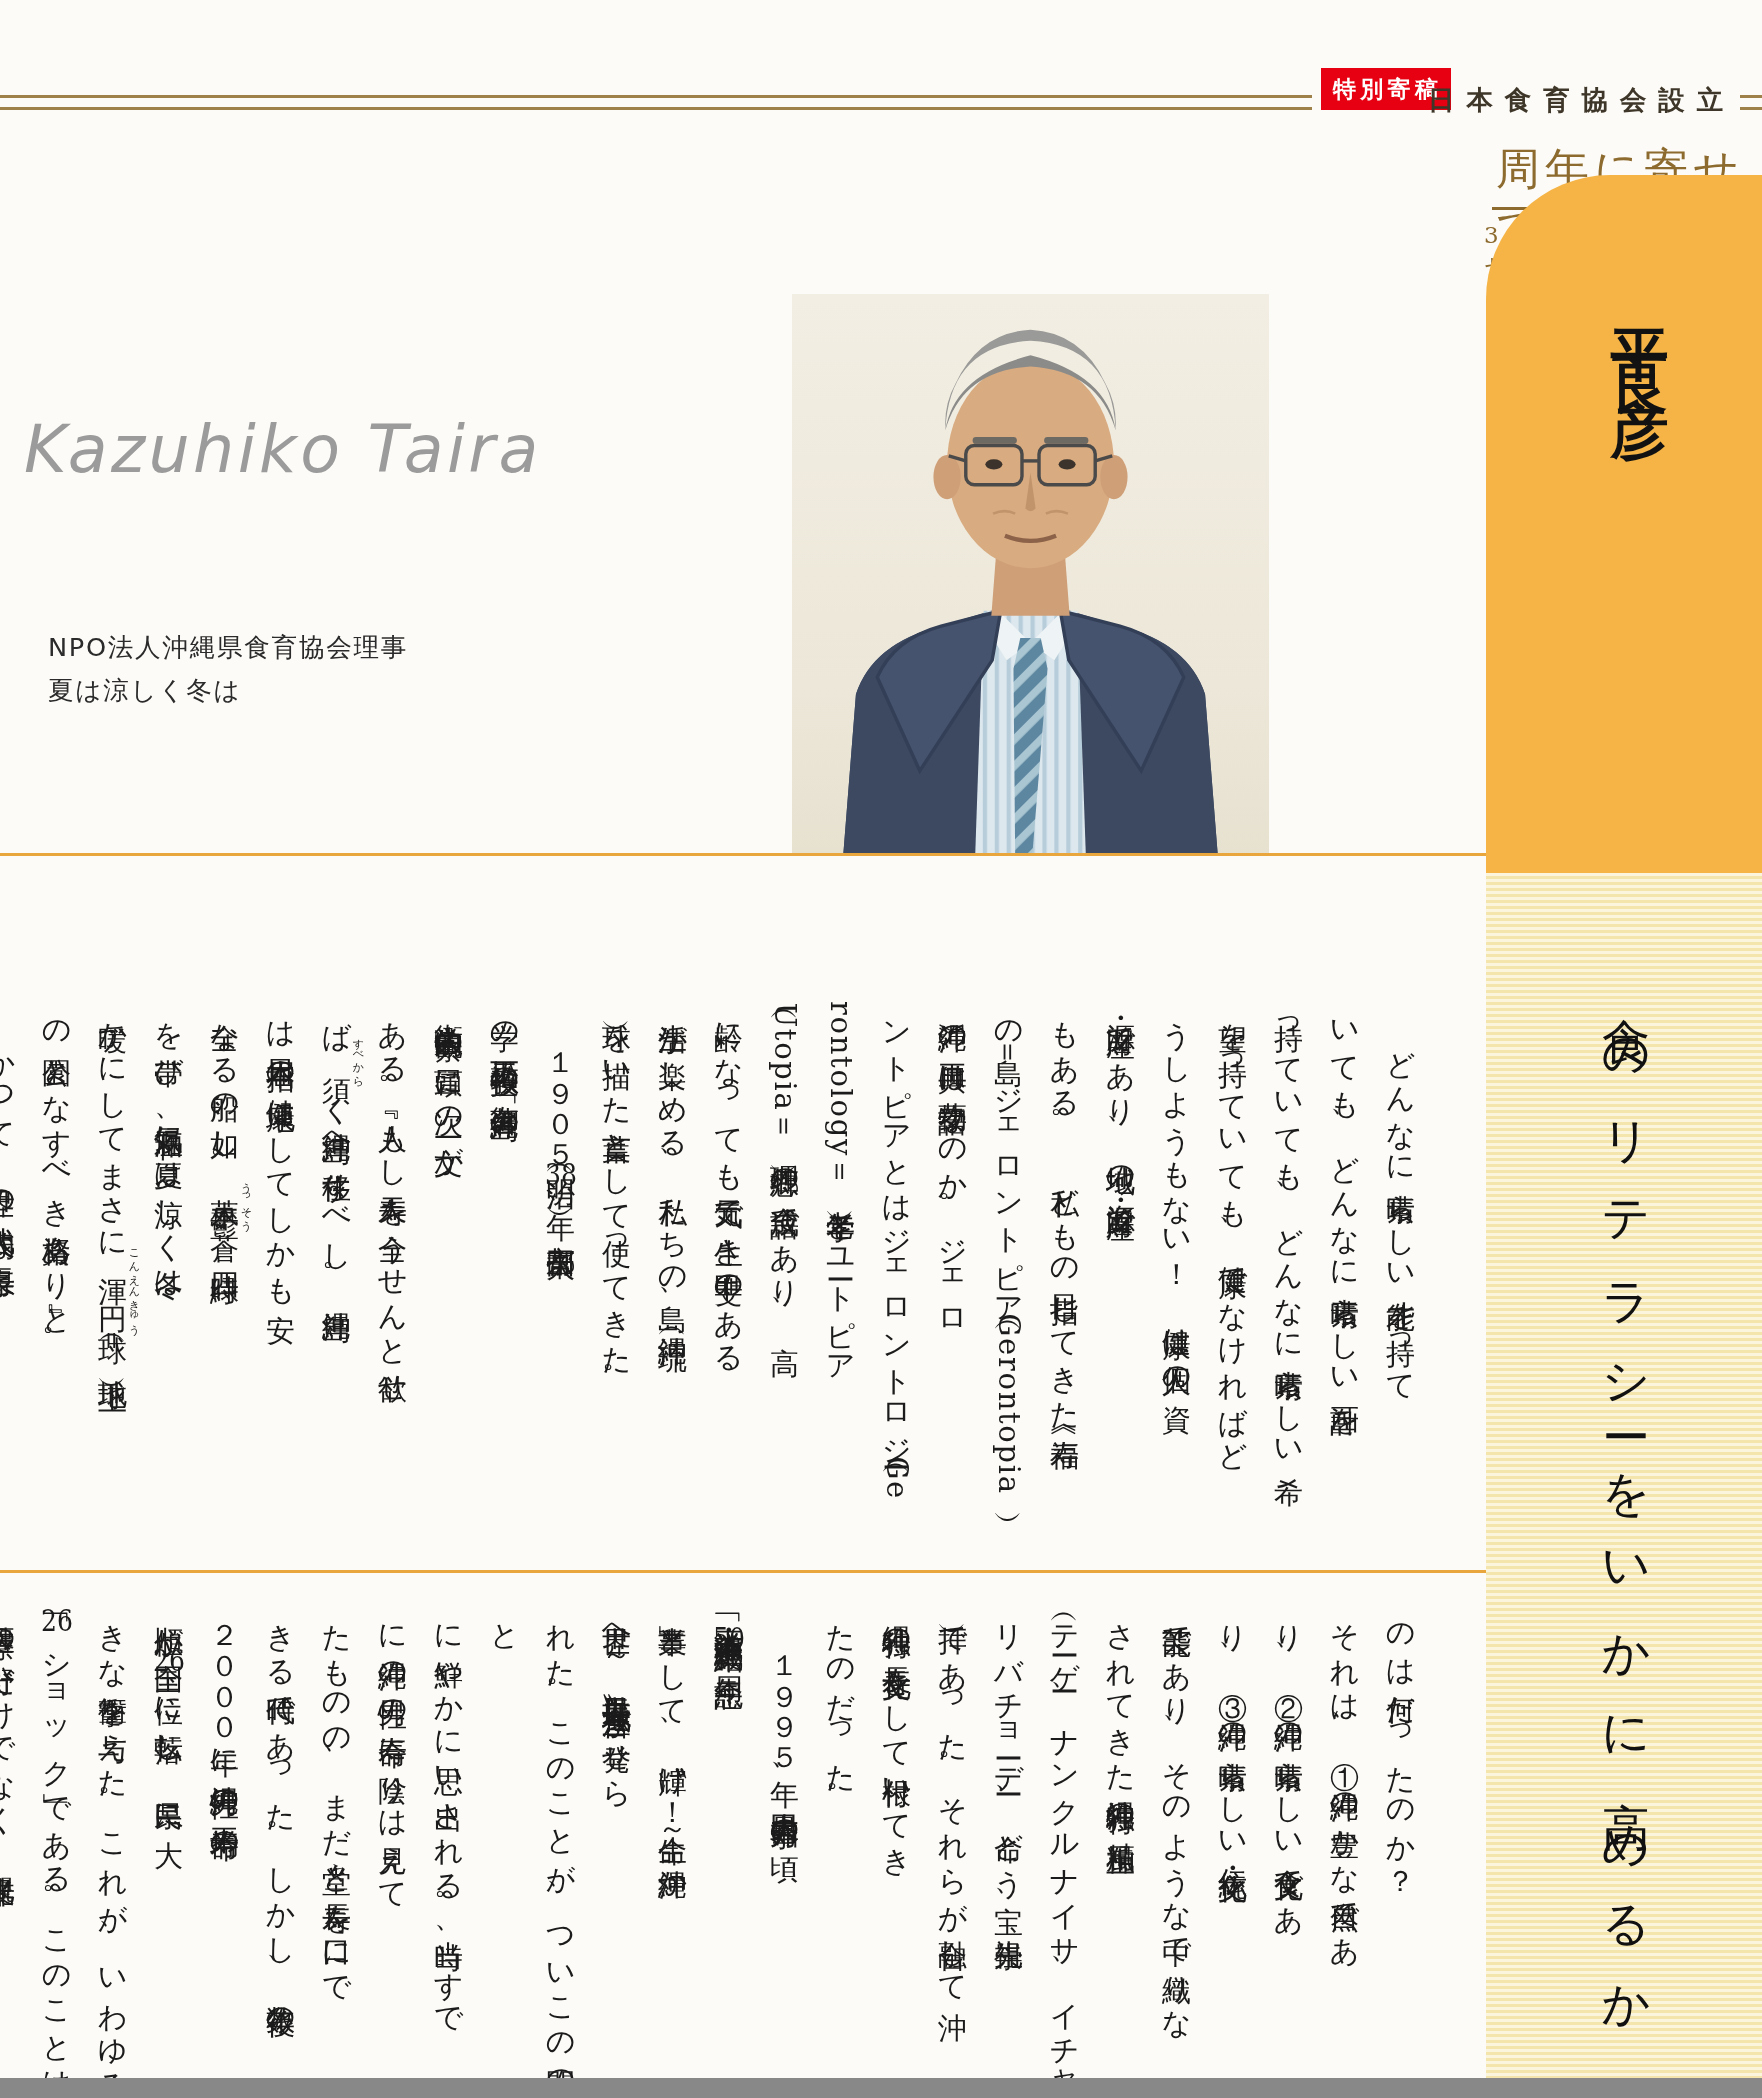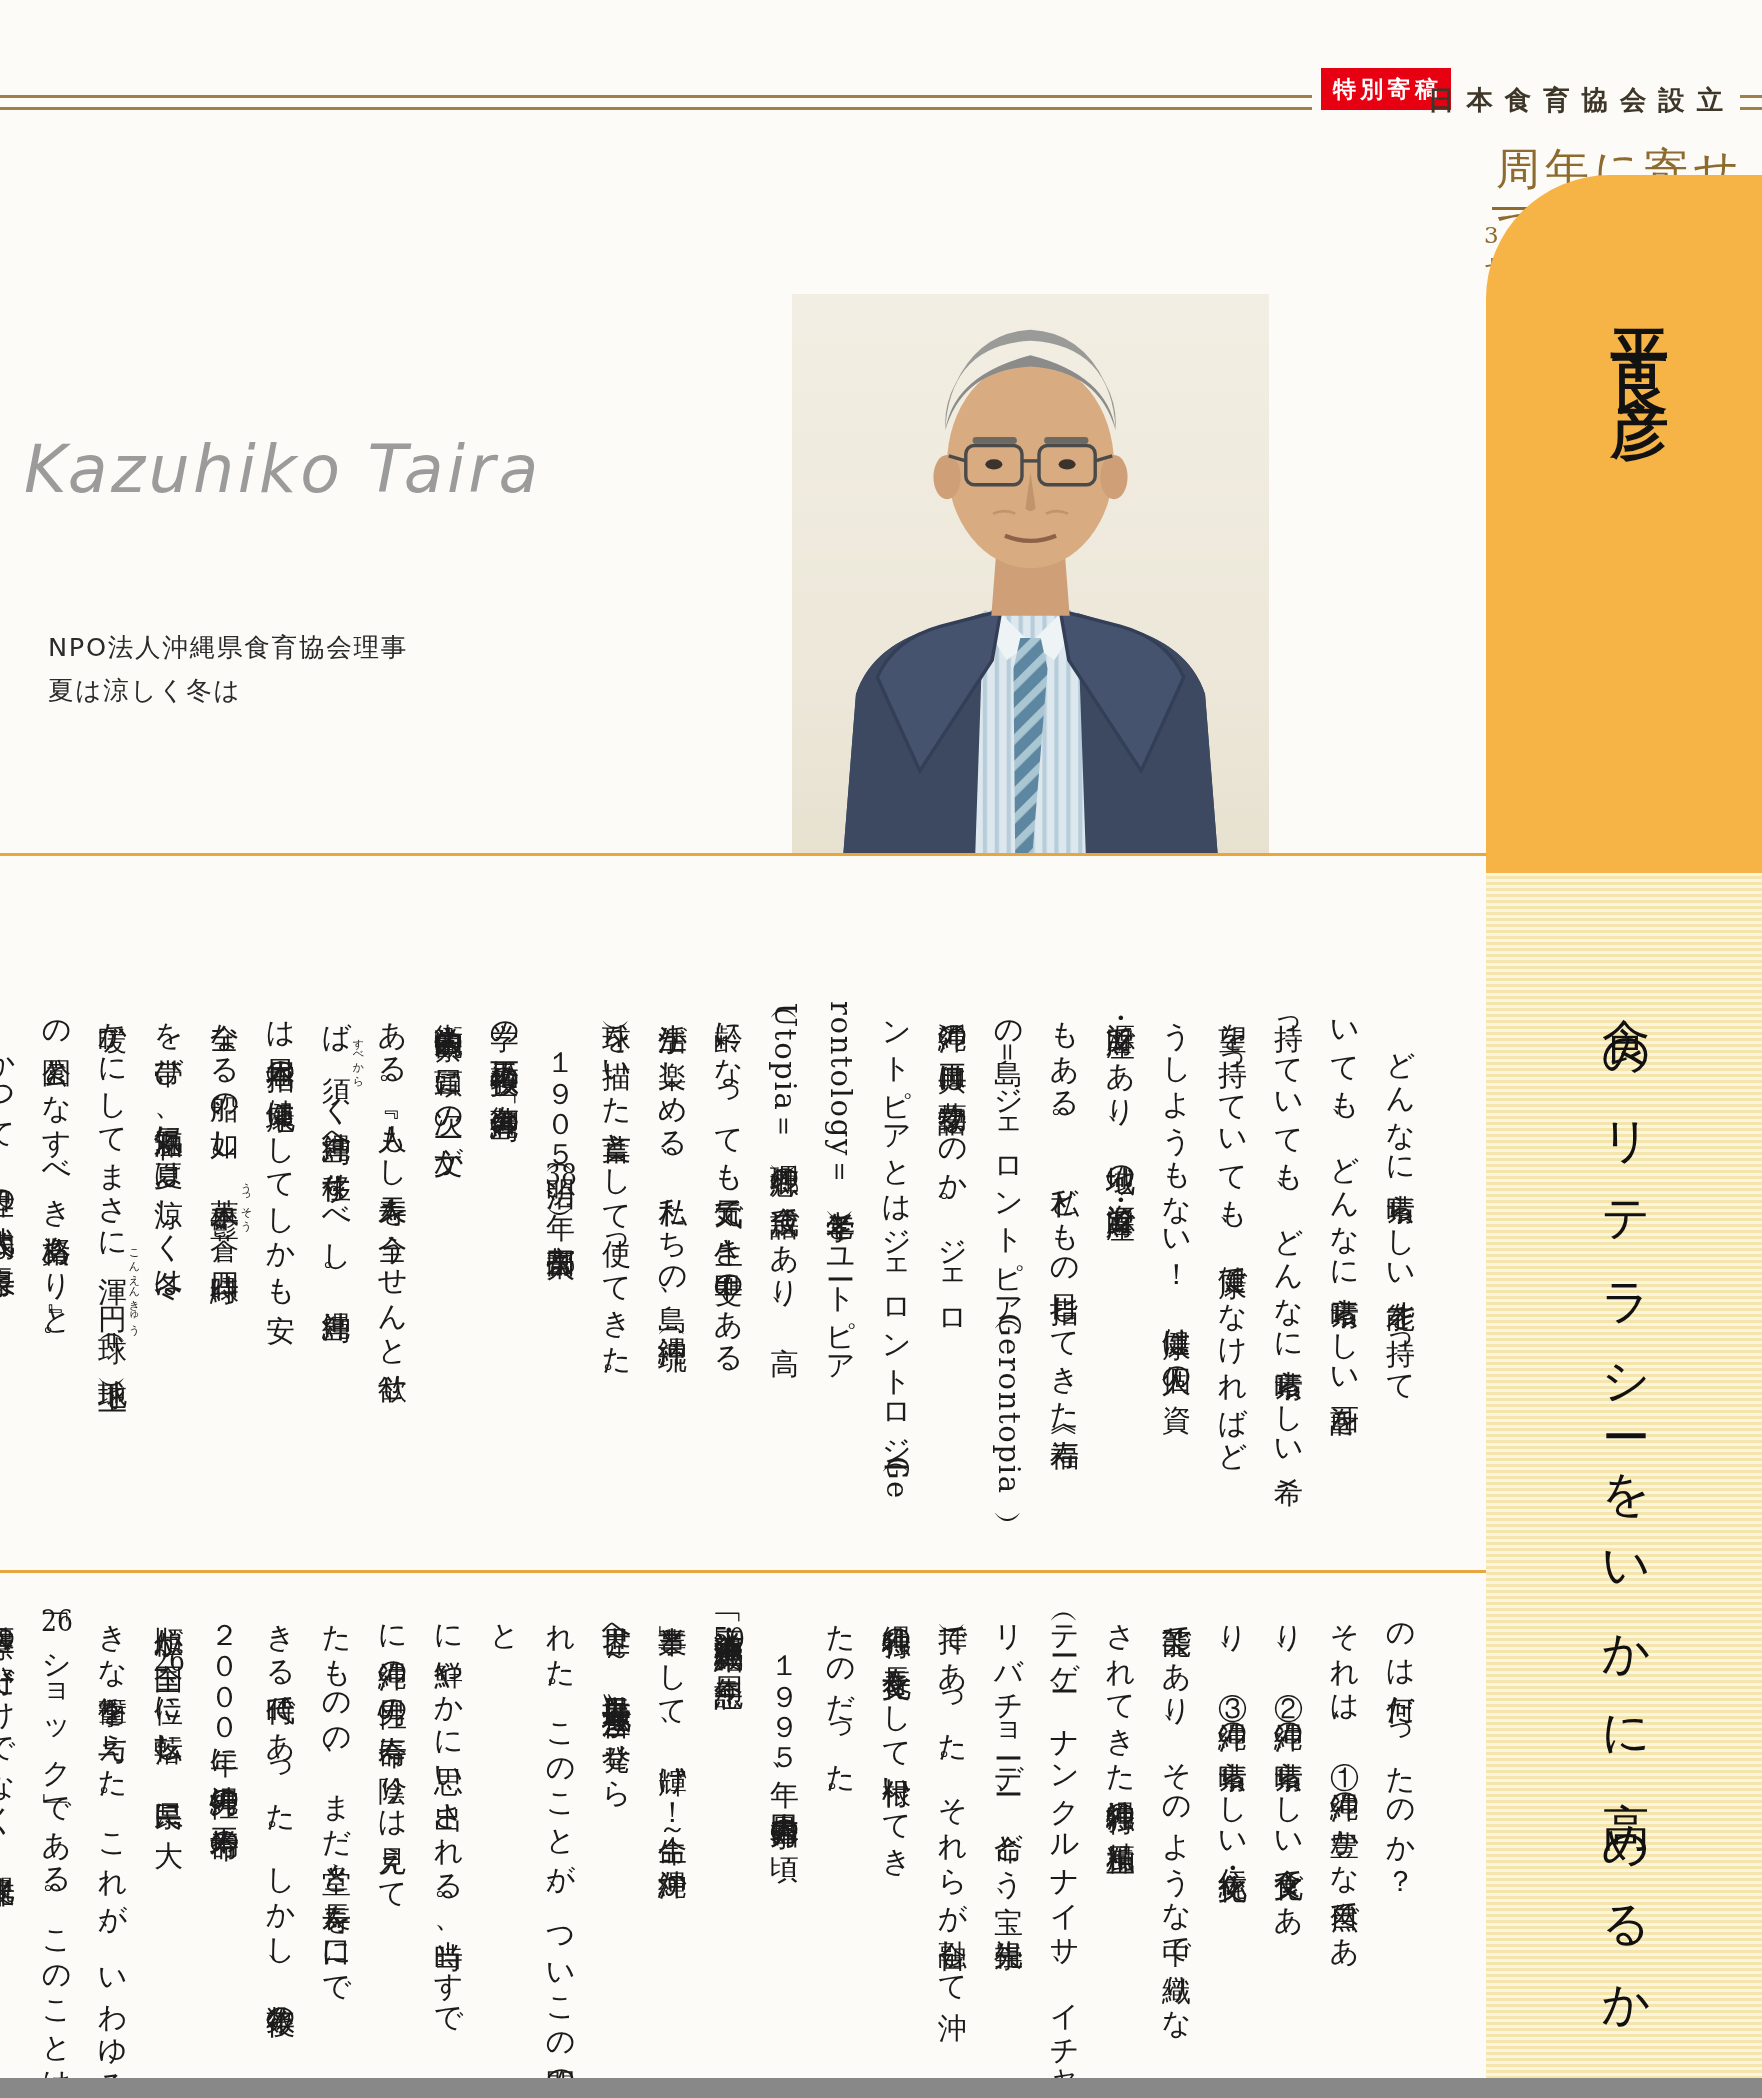--- a/index.html
+++ b/index.html
@@ -14,21 +14,21 @@
   .org{position:absolute;left:1428px;top:83px;color:#3e3628;
        font-family:"DejaVu Sans","Liberation Sans",sans-serif;
        font-size:26.4px;letter-spacing:12px;font-weight:bold;}
   .num20{position:absolute;left:1308px;top:82px;color:#8d6b2f;
          font-style:italic;font-size:138px;line-height:1;font-family:"DejaVu Serif","Liberation Serif",serif;}
   .anniv{position:absolute;left:1496px;top:140px;color:#8d6b2f;font-size:44px;letter-spacing:5.1px;}
   .logo-rule{position:absolute;left:1492px;top:207px;width:249px;height:2.6px;background:#8d6b2f;}
   .msg32{position:absolute;left:1484px;top:220px;color:#8d6b2f;font-size:23px;letter-spacing:10.2px;}
 
   
-  .romaji{position:absolute;left:24px;top:432px;color:#9b9b9b;font-size:65px;
+  .romaji{position:absolute;left:24px;top:412px;color:#9b9b9b;font-size:65px;
           font-style:italic;letter-spacing:3.4px;
           font-family:"DejaVu Sans","Liberation Sans",sans-serif;}
   .cred{position:absolute;left:48px;color:#2b2b2b;font-size:25.6px;letter-spacing:1.7px;
         font-family:"DejaVu Sans","Liberation Sans",sans-serif;}
   .cred1{top:630px;} .cred2{top:673px;}
 
   .photo{position:absolute;left:792px;top:294px;width:477px;height:562px;
          background:linear-gradient(180deg,#f2eee3 0%,#ece7d8 70%,#e7e1d0 100%);overflow:hidden;}
 
   .header-line{position:absolute;left:0;top:853px;width:1486px;height:2.6px;background:#e8a63c;}

